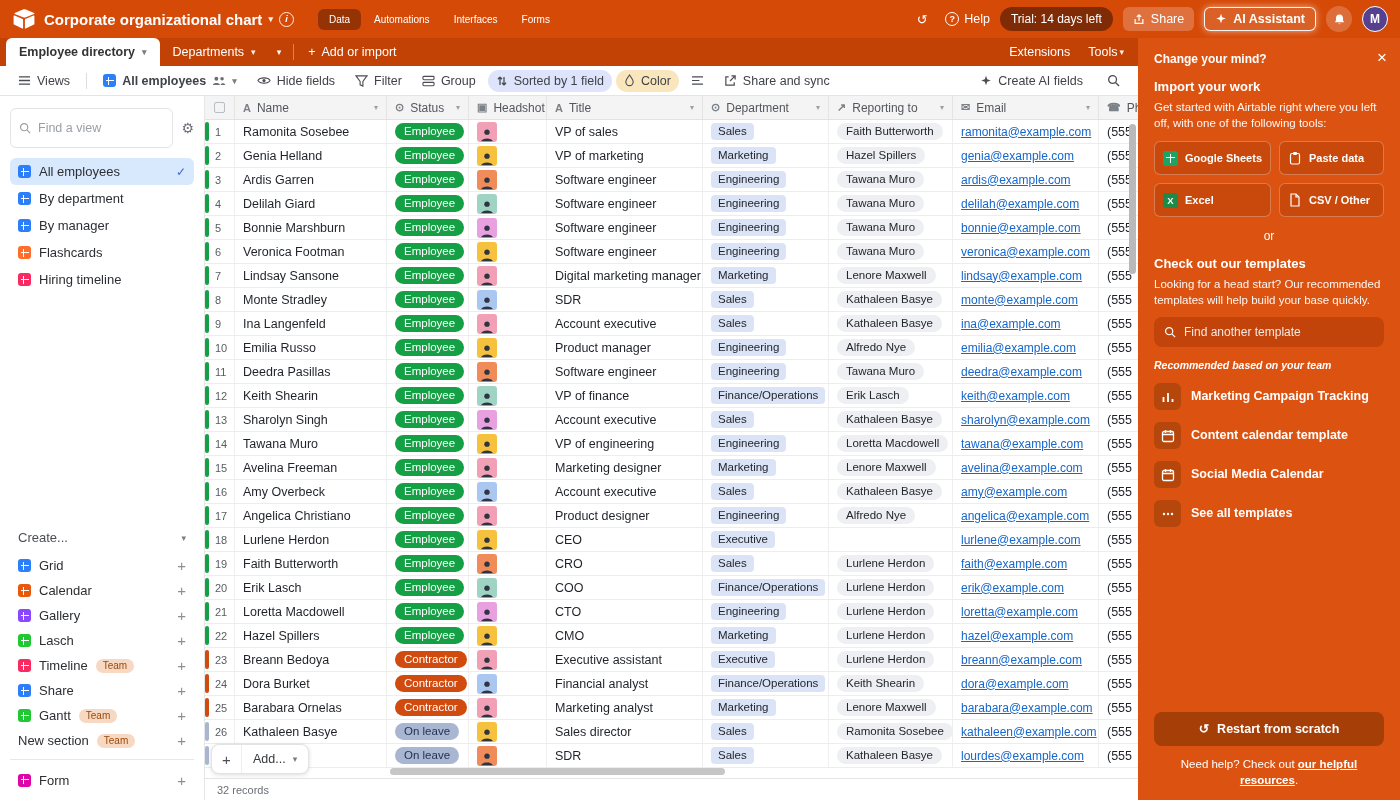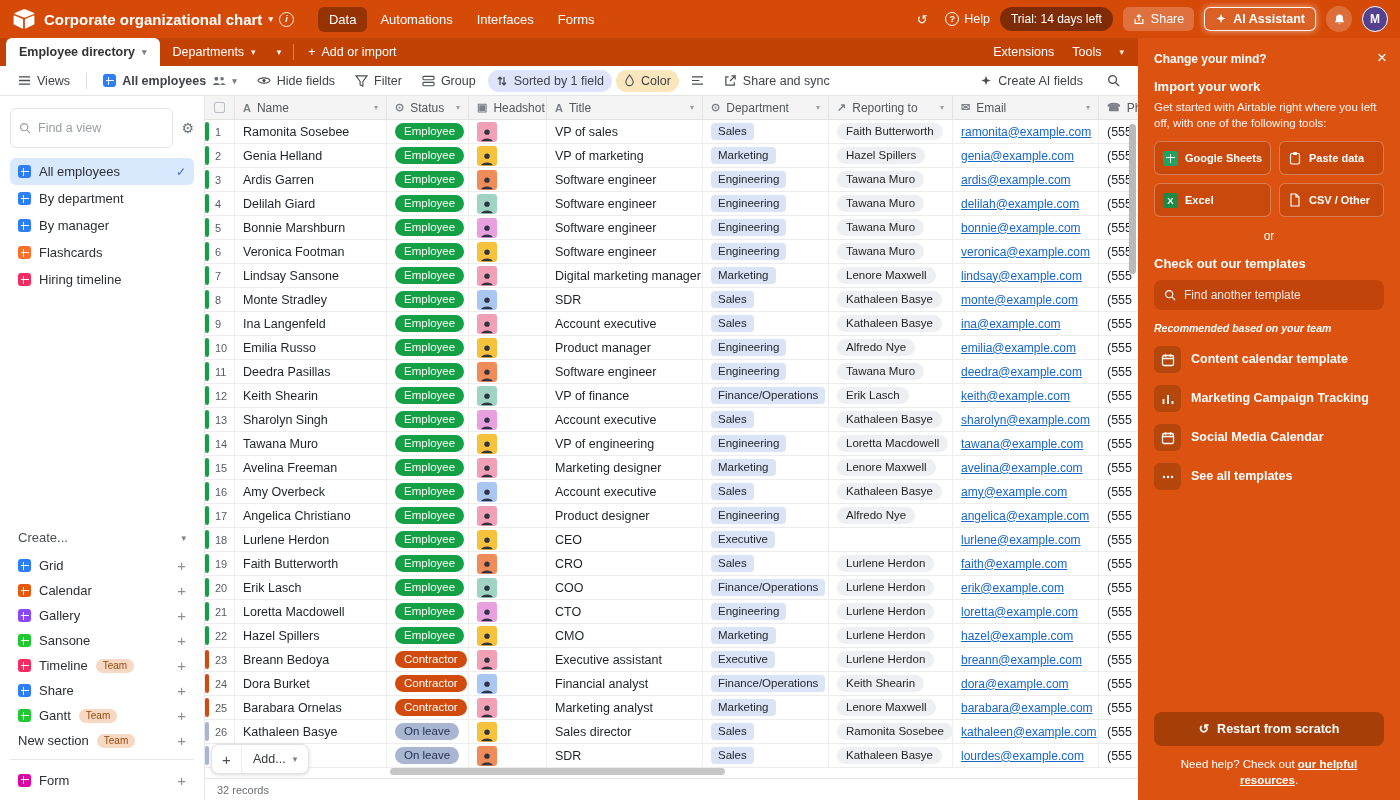--- a/index.html
+++ b/index.html
@@ -8,21 +8,21 @@
   svg{display:block}
   button{font-family:inherit;background:none;border:none;cursor:pointer;color:inherit;font-size:inherit}
 
   
   .topbar{height:38px;background:#d64a08;display:flex;align-items:center;padding:0 12px;gap:8px;color:#fff}
   .logo{width:24px;height:24px;flex:0 0 auto}
   .tb-title{display:flex;align-items:center;gap:6px;font-weight:bold;font-size:15px}
   .chev{font-size:9px;opacity:.9}
   .info-dot{width:15px;height:15px;border:1.2px solid rgba(255,255,255,.9);border-radius:50%;font-size:9px;display:flex;align-items:center;justify-content:center;font-style:italic;font-weight:bold}
   .tb-nav-wrap{display:flex;gap:2px;margin-left:16px}
-  .tb-nav{color:#fff;font-size:13px;padding:5px 11px;border-radius:6px}
+  .tb-nav{color:#fff;font-size:10px;padding:5px 11px;border-radius:6px}
   .tb-nav.active{background:rgba(0,0,0,.30)}
   .tb-right{margin-left:auto;display:flex;align-items:center;gap:10px}
   .tb-ic{width:26px;height:26px;display:flex;align-items:center;justify-content:center;color:#fff}
   .help-btn{display:flex;align-items:center;gap:5px;font-size:12.5px}
   .q-dot{width:14px;height:14px;border:1.2px solid #fff;border-radius:50%;font-size:9px;display:flex;align-items:center;justify-content:center;font-weight:bold}
   .trial-pill{background:#7f2b06;border-radius:999px;padding:5px 11px;font-size:12px;color:#fff}
   .share-pill{background:rgba(255,255,255,.22);border-radius:6px;padding:5px 10px;font-size:12.5px;display:flex;gap:6px;align-items:center;color:#fff}
   .ai-pill{border:1px solid rgba(255,255,255,.95);box-shadow:0 0 7px rgba(255,255,255,.55);background:rgba(255,255,255,.12);border-radius:6px;padding:4px 10px;font-size:12.5px;font-weight:bold;display:flex;gap:6px;align-items:center;color:#fff}
   .bell-circle{width:26px;height:26px;border-radius:50%;background:rgba(255,255,255,.2);display:flex;align-items:center;justify-content:center}
   .avatar{width:26px;height:26px;border-radius:50%;background:#55418f;border:1.5px solid #fff;color:#fff;font-size:12px;font-weight:bold;display:flex;align-items:center;justify-content:center}
@@ -32,21 +32,21 @@
   .left-col{width:1138px;display:flex;flex-direction:column}
 
   
   .tabbar{height:28px;background:#c24105;display:flex;align-items:stretch;color:#fff;padding-left:6px}
   .tab{display:flex;align-items:center;gap:7px;padding:0 13px;font-size:12.5px}
   .tab.active{background:#fff;color:#333;font-weight:bold;border-radius:6px 6px 0 0}
   .tab-chev-btn{padding:0 8px;font-size:9px;color:#fff;display:flex;align-items:center}
   .tab-divider{width:1px;background:rgba(255,255,255,.35);margin:6px 4px}
   .add-import{display:flex;align-items:center;gap:6px;color:#fff;font-size:12.5px;padding:0 10px}
   .tabbar-right{margin-left:auto;display:flex;align-items:center;gap:18px;padding-right:14px;font-size:12.5px}
-  .tools-btn{display:flex;align-items:center;gap:18px;color:#fff}
+  .tools-btn{display:flex;align-items:center;gap:2px;color:#fff}
 
   
   .toolbar{height:30px;background:#fff;border-bottom:1px solid #e4e4e4;display:flex;align-items:center;padding:0 10px;gap:4px;color:#3f4248;font-size:12.5px}
   .tbtn{display:flex;align-items:center;gap:6px;padding:4px 8px;border-radius:6px;color:#3f4248;white-space:nowrap}
   .tb-div{width:1px;height:16px;background:#ddd;margin:0 4px}
   .tbtn.viewname{font-weight:bold}
   .pill-sort{background:#dee4fb;border-radius:999px}
   .pill-color{background:#fae6bd;border-radius:999px}
   .toolbar-right{margin-left:auto;display:flex;align-items:center;gap:8px}
   .vicon{width:13px;height:13px;border-radius:3px;position:relative;flex:0 0 auto}
@@ -330,21 +330,21 @@
               <span>Calendar</span>
               <span class="plus">+</span>
             </div>
             <div class="create-item">
               <span class="vicon" style="background: rgb(139, 70, 255);"></span>
               <span>Gallery</span>
               <span class="plus">+</span>
             </div>
             <div class="create-item">
               <span class="vicon" style="background: rgb(32, 201, 51);"></span>
-              <span>Sansone</span>
+              <span>Lasch</span>
               <span class="plus">+</span>
             </div>
             <div class="create-item">
               <span class="vicon" style="background: rgb(248, 43, 96);"></span>
               <span>Timeline</span>
               <span class="team-badge">Team</span>
               <span class="plus">+</span>
             </div>
             <div class="create-item">
               <span class="vicon" style="background: rgb(45, 127, 249);"></span>
@@ -1237,45 +1237,46 @@
         <button class="tile">
           <svg width="14" height="14" viewBox="0 0 14 14">
             <path d="M3 1h5l3 3v9H3z" fill="none" stroke="#fff" stroke-width="1.2"></path>
             <path d="M8 1v3h3" fill="none" stroke="#fff" stroke-width="1.2"></path>
           </svg>
           <span>CSV / Other</span>
         </button>
       </div>
     <div class="or-line">or</div>
     <div class="p-sec">Check out our templates</div>
+    <div class="p-desc">Looking for a head start? Our recommended templates will help build your base quickly.</div>
     <div class="p-search">
       <svg width="12" height="12" viewBox="0 0 14 14">
           <circle cx="6" cy="6" r="4.2" fill="none" stroke="#fff" stroke-width="1.4"></circle>
           <path d="M9.2 9.2 13 13" stroke="#fff" stroke-width="1.4"></path>
         </svg>
       <span>Find another template</span>
     </div>
     <div class="rec-label">Recommended based on your team</div>
     <div id="template-list">
         <button class="tmpl-item">
           <span class="tmpl-ic">
             <svg width="14" height="14" viewBox="0 0 14 14">
+              <path d="M2.5 12V7M7 12V3M11.5 12V9" stroke="#fff" stroke-width="1.8"></path>
+            </svg>
+          </span>
+          <span class="tmpl-label">Marketing Campaign Tracking</span>
+        </button>
+        <button class="tmpl-item">
+          <span class="tmpl-ic">
+            <svg width="14" height="14" viewBox="0 0 14 14">
               <rect x="1.5" y="2.5" width="11" height="10" rx="1.5" fill="none" stroke="#fff" stroke-width="1.3"></rect>
               <path d="M1.5 5.5h11M4.5 1v3M9.5 1v3" stroke="#fff" stroke-width="1.3"></path>
             </svg>
           </span>
           <span class="tmpl-label">Content calendar template</span>
-        </button>
-        <button class="tmpl-item">
-          <span class="tmpl-ic">
-            <svg width="14" height="14" viewBox="0 0 14 14">
-              <path d="M2.5 12V7M7 12V3M11.5 12V9" stroke="#fff" stroke-width="1.8"></path>
-            </svg>
-          </span>
-          <span class="tmpl-label">Marketing Campaign Tracking</span>
         </button>
         <button class="tmpl-item">
           <span class="tmpl-ic">
             <svg width="14" height="14" viewBox="0 0 14 14">
               <rect x="1.5" y="2.5" width="11" height="10" rx="1.5" fill="none" stroke="#fff" stroke-width="1.3"></rect>
               <path d="M1.5 5.5h11M4.5 1v3M9.5 1v3" stroke="#fff" stroke-width="1.3"></path>
             </svg>
           </span>
           <span class="tmpl-label">Social Media Calendar</span>
         </button>

